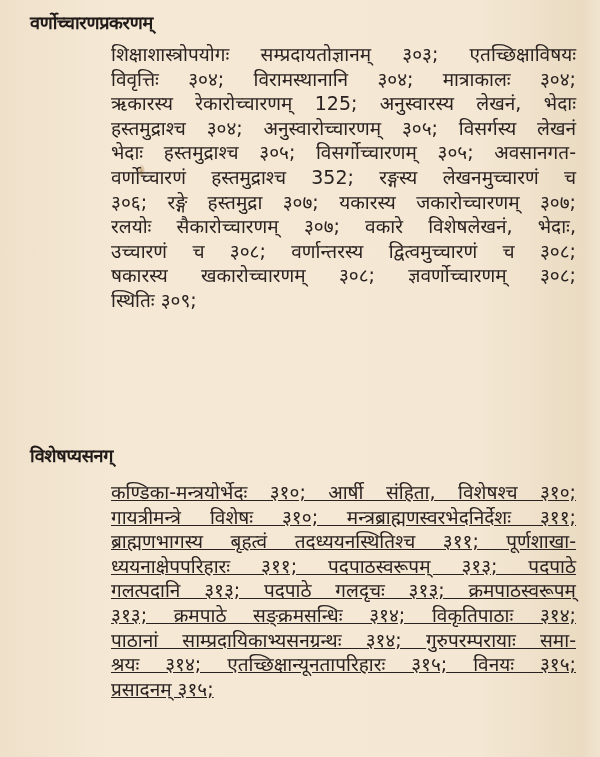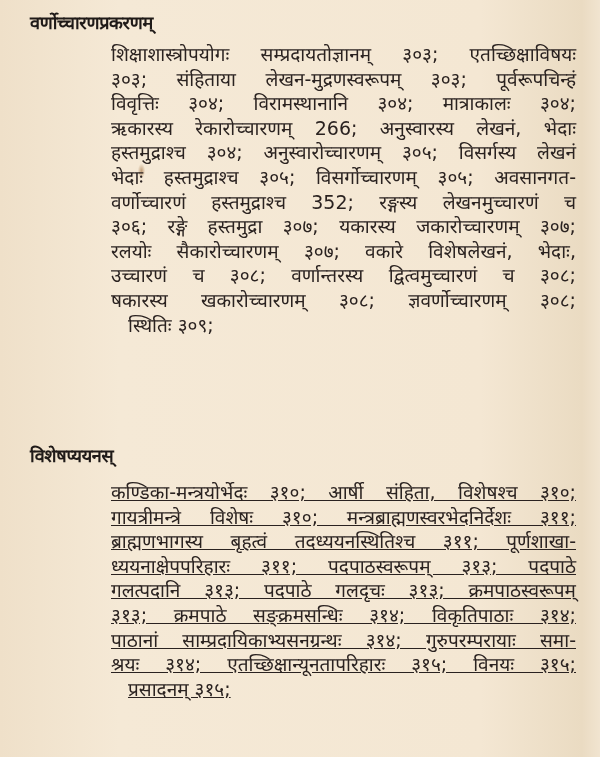--- a/index.html
+++ b/index.html
@@ -16,50 +16,49 @@
       position: absolute; left: 22px;
       font-size: 18px; font-weight: bold; color: #1f1a18;
       white-space: nowrap; letter-spacing: -0.3px;
     }
     .body-block {
       position: absolute; left: 103px; width: 465px;
       font-size: 19px; line-height: 24.6px;
       text-align: justify;
     }
     .line { display: block; white-space: nowrap; text-align-last: justify; text-align: justify; width: 465px; }
-    .line.last { text-align-last: left; margin-left: 17px; }
+    .line.last { text-align-last: left; }
     .stain {
       position: absolute; left: 130px; top: 164px; width: 7px; height: 14px;
       background: radial-gradient(ellipse, rgba(150,95,40,0.55) 0%, rgba(150,95,40,0) 75%);
     }
   </style>
 </head>
 <body>
 
 <div class="page">
   <div class="stain"></div>
 
   <div class="section-heading" style="top:10px;">वर्णोच्चारणप्रकरणम्</div>
 
   <div class="body-block" style="top:42px;">
     <span class="line">शिक्षाशास्त्रोपयोगः सम्प्रदायतोज्ञानम् ३०३; एतच्छिक्षाविषयः</span>
-    <span class="line">३०३; संहिताया लेखन-मुद्रणस्वरूपम् ३०३; पूर्वरूपचिन्हं</span>
     <span class="line">विवृत्तिः ३०४; विरामस्थानानि ३०४; मात्राकालः ३०४;</span>
-    <span class="line">ऋकारस्य रेकारोच्चारणम् 266; अनुस्वारस्य लेखनं, भेदाः</span>
+    <span class="line">ऋकारस्य रेकारोच्चारणम् 125; अनुस्वारस्य लेखनं, भेदाः</span>
     <span class="line">हस्तमुद्राश्च ३०४; अनुस्वारोच्चारणम् ३०५; विसर्गस्य लेखनं</span>
     <span class="line">भेदाः हस्तमुद्राश्च ३०५; विसर्गोच्चारणम् ३०५; अवसानगत-</span>
     <span class="line">वर्णोच्चारणं हस्तमुद्राश्च 352; रङ्गस्य लेखनमुच्चारणं च</span>
     <span class="line">३०६; रङ्गे हस्तमुद्रा ३०७; यकारस्य जकारोच्चारणम् ३०७;</span>
     <span class="line">रलयोः सैकारोच्चारणम् ३०७; वकारे विशेषलेखनं, भेदाः,</span>
     <span class="line">उच्चारणं च ३०८; वर्णान्तरस्य द्वित्वमुच्चारणं च ३०८;</span>
     <span class="line">षकारस्य खकारोच्चारणम् ३०८; ज्ञवर्णोच्चारणम् ३०८;</span>
     <span class="line last">स्थितिः ३०९;</span>
   </div>
 
-  <div class="section-heading" style="top:443px;">विशेषप्ययनस्</div>
+  <div class="section-heading" style="top:443px;">विशेषप्यसनग्</div>
 
   <div class="body-block" style="top:480px;text-decoration:underline;">
     <span class="line">कण्डिका-मन्त्रयोर्भेदः ३१०; आर्षी संहिता, विशेषश्च ३१०;</span>
     <span class="line">गायत्रीमन्त्रे विशेषः ३१०; मन्त्रब्राह्मणस्वरभेदनिर्देशः ३११;</span>
     <span class="line">ब्राह्मणभागस्य बृहत्वं तदध्ययनस्थितिश्च ३११; पूर्णशाखा-</span>
     <span class="line">ध्ययनाक्षेपपरिहारः ३११; पदपाठस्वरूपम् ३१३; पदपाठे</span>
     <span class="line">गलत्पदानि ३१३; पदपाठे गलदृचः ३१३; क्रमपाठस्वरूपम्</span>
     <span class="line">३१३; क्रमपाठे सङ्क्रमसन्धिः ३१४; विकृतिपाठाः ३१४;</span>
     <span class="line">पाठानां साम्प्रदायिकाभ्यसनग्रन्थः ३१४; गुरुपरम्परायाः समा-</span>
     <span class="line">श्रयः ३१४; एतच्छिक्षान्यूनतापरिहारः ३१५; विनयः ३१५;</span>

